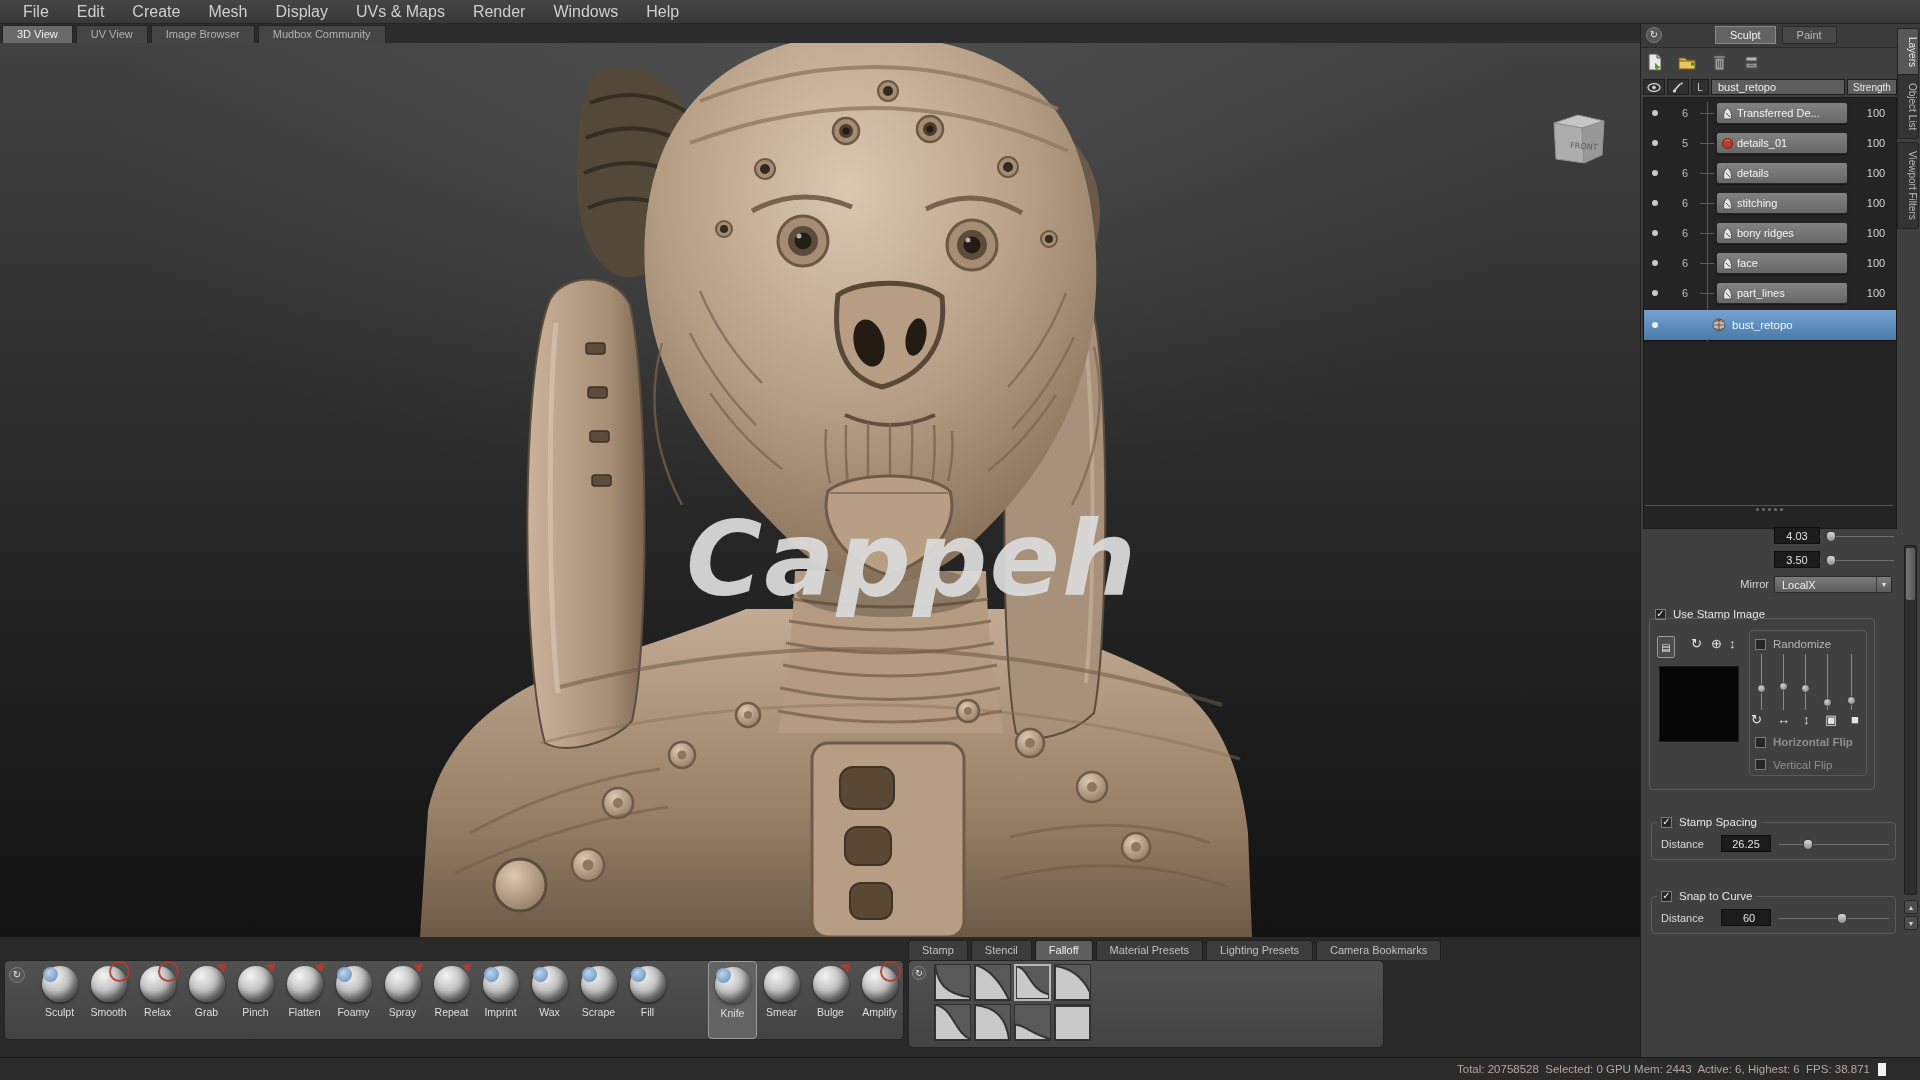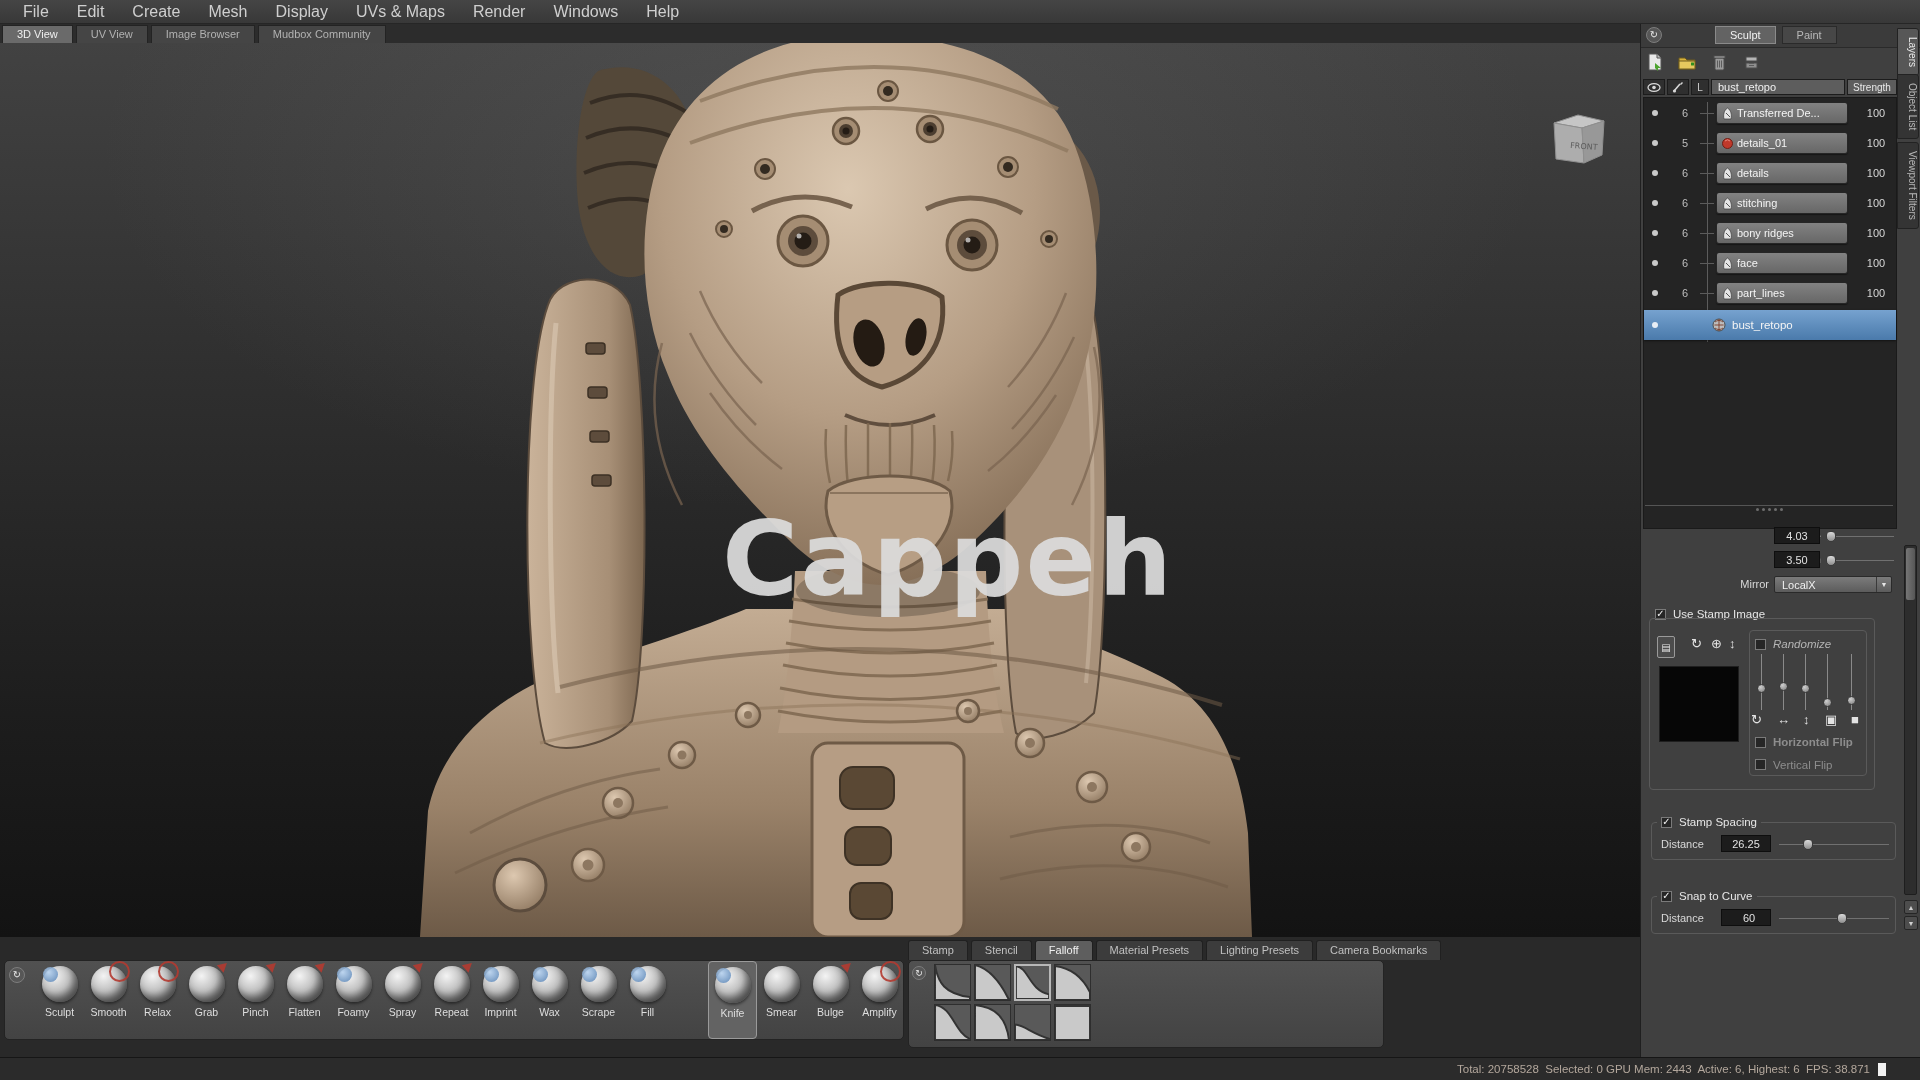--- a/index.html
+++ b/index.html
@@ -14,21 +14,21 @@
   
   .tabsrow { position:absolute; left:0; top:24px; width:1640px; height:19px; background:#2c2c2c; display:flex; align-items:flex-end; gap:3px; padding-left:2px; z-index:29; }
   .vtab { font-size:11px; color:#b2b2b2; background:#454545; padding:2px 14px 3px; border:1px solid #232323; border-bottom:none; }
   .vtab.active { background:#6a6a6a; color:#efefef; }
 
   
   .viewport { position:absolute; left:0; top:43px; width:1640px; height:894px; background:
       radial-gradient(ellipse 1200px 600px at 50% 12%, rgba(120,120,120,.25), rgba(0,0,0,0) 60%),
       linear-gradient(#424242 0%, #303030 35%, #1d1d1d 75%, #131313 100%);
     overflow:hidden; }
-  .watermark { position:absolute; left:948px; top:455px; transform:translateX(-50%); font-size:104px; font-weight:700; color:#dcdcdc; opacity:.93; letter-spacing:2px; font-family:"DejaVu Sans",sans-serif; z-index:5; }
+  .watermark { position:absolute; left:912px; top:455px; transform:translateX(-50%); font-size:104px; font-weight:700; color:#dcdcdc; opacity:.93; letter-spacing:2px; font-family:"DejaVu Sans",sans-serif; z-index:5;font-style:italic; }
   .viewcube { position:absolute; left:1544px; top:68px; width:66px; height:58px; z-index:6; }
 
   
   .rpanel { position:absolute; left:1640px; top:24px; width:280px; height:1056px; background:#404040; border-left:1px solid #1f1f1f; }
   .rp-head { position:absolute; left:0; top:0; width:280px; height:24px; background:#3b3b3b; border-bottom:1px solid #2a2a2a; }
   .roundbtn { position:absolute; width:16px; height:16px; border-radius:50%; background:#575757; border:1px solid #7d7d7d; color:#e8e8e8; font-size:10px; line-height:14px; text-align:center; }
   .mode-tabs { position:absolute; left:74px; top:2px; display:flex; gap:6px; }
   .mode-tab { font-size:11px; color:#b8b8b8; background:#474747; border:1px solid #2a2a2a; padding:2px 14px; }
   .mode-tab.active { background:#636363; color:#f2f2f2; border-color:#8a8a8a; }
   .rp-icons { position:absolute; left:4px; top:28px; display:flex; gap:12px; align-items:center; }
@@ -551,21 +551,21 @@
     <div class="groupbox" style="left:8px; top:594px; width:226px; height:172px;"></div>
     <div class="mini-btn" style="left:16px; top:612px; width:18px; height:22px;">▤</div>
     <span class="glyph" style="left:50px; top:612px;">↻</span>
     <span class="glyph" style="left:70px; top:612px;">⊕</span>
     <span class="glyph" style="left:88px; top:612px;">↕</span>
     <div class="stamp-preview" style="left:18px; top:642px; width:80px; height:76px;"></div>
 
     <div class="groupbox" style="left:108px; top:606px; width:118px; height:146px;"></div>
     <div style="position:absolute; left:114px; top:614px; display:flex; align-items:center;">
       <span class="checkbox"></span>
-      <span class="cb-label" style="color:#b5b5b5;font-style:italic;">Randomize</span>
+      <span class="cb-label" style="color:#b5b5b5;">Randomize</span>
     </div>
     <div class="vslider" style="left:120px; top:630px; height:56px;">
         <i style="top:30px;"></i>
       </div>
     <div class="vslider" style="left:142px; top:630px; height:56px;">
         <i style="top:28px;"></i>
       </div>
     <div class="vslider" style="left:164px; top:630px; height:56px;">
         <i style="top:30px;"></i>
       </div>

